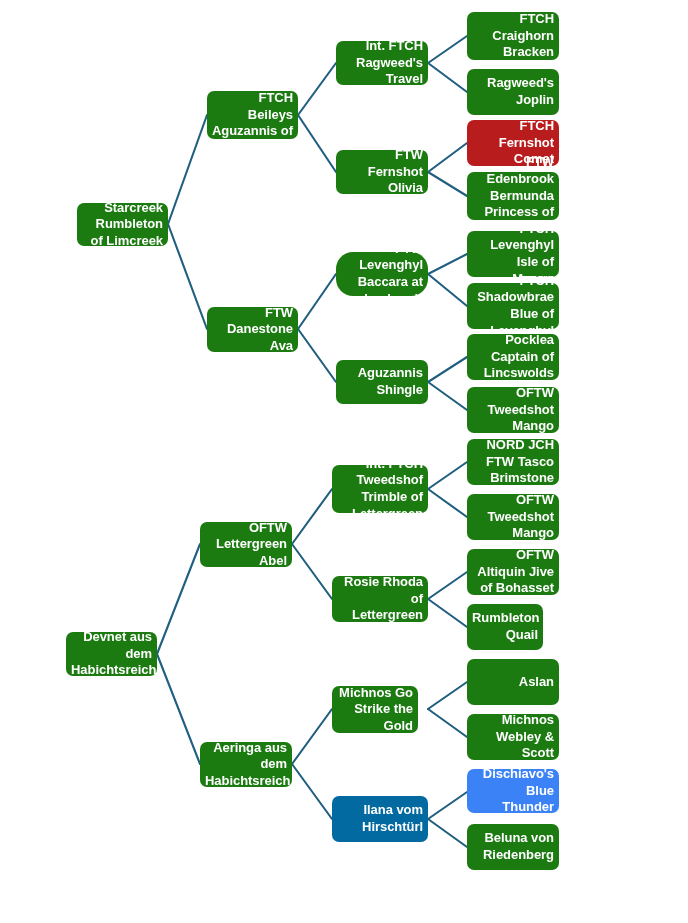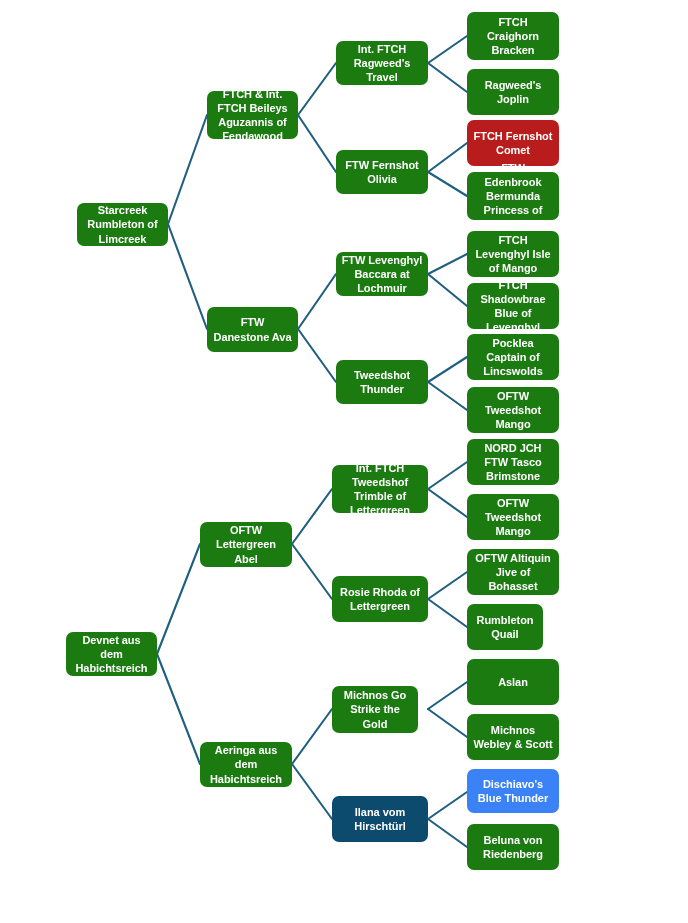--- a/index.html
+++ b/index.html
@@ -33,22 +33,22 @@
   }
   .node {
     position: absolute;
     box-sizing: border-box;
     background: #1b7a10;
     color: #ffffff;
     border-radius: 7px;
     display: flex;
     align-items: center;
     justify-content: center;
-    text-align: center;
-    font-size: 11px;
+    text-align: right;
+    font-size: 13px;
     font-weight: bold;
     line-height: 1.28;
     padding: 2px 5px;
     letter-spacing: -0.05px;
   }
   .node span {
     display: block;
     width: 100%;
   }
 </style>
@@ -95,25 +95,25 @@
       </div>
       <div class="node" style="left: 207px; top: 307px; width: 91px; height: 45px; background: rgb(27, 122, 16); color: rgb(255, 255, 255);">
         <span>FTW Danestone Ava</span>
       </div>
       <div class="node" style="left: 336px; top: 41px; width: 92px; height: 44px; background: rgb(27, 122, 16); color: rgb(255, 255, 255);">
         <span>Int. FTCH Ragweed's Travel</span>
       </div>
       <div class="node" style="left: 336px; top: 150px; width: 92px; height: 44px; background: rgb(27, 122, 16); color: rgb(255, 255, 255);">
         <span>FTW Fernshot Olivia</span>
       </div>
-      <div class="node" style="left: 336px; top: 252px; width: 92px; height: 44px; background: rgb(27, 122, 16); color: rgb(255, 255, 255);">
+      <div class="node" style="left: 336px; top: 252px; width: 92px; height: 44px; background: rgb(27, 122, 16); color: rgb(255, 255, 255); border-radius: 17px;">
         <span>FTW Levenghyl Baccara at Lochmuir</span>
       </div>
       <div class="node" style="left: 336px; top: 360px; width: 92px; height: 44px; background: rgb(27, 122, 16); color: rgb(255, 255, 255);">
-        <span>Tweedshot Thunder</span>
+        <span>Aguzannis Shingle</span>
       </div>
       <div class="node" style="left: 467px; top: 12px; width: 92px; height: 48px; background: rgb(27, 122, 16); color: rgb(255, 255, 255);">
         <span>FTCH Craighorn Bracken</span>
       </div>
       <div class="node" style="left: 467px; top: 69px; width: 92px; height: 46px; background: rgb(27, 122, 16); color: rgb(255, 255, 255);">
         <span>Ragweed's Joplin</span>
       </div>
       <div class="node" style="left: 467px; top: 120px; width: 92px; height: 46px; background: #b91c1c; color: rgb(255, 255, 255);">
         <span>FTCH Fernshot Comet</span>
       </div>
@@ -143,21 +143,21 @@
       </div>
       <div class="node" style="left: 332px; top: 465px; width: 96px; height: 48px; background: rgb(27, 122, 16); color: rgb(255, 255, 255);">
         <span>Int. FTCH Tweedshof Trimble of Lettergreen</span>
       </div>
       <div class="node" style="left: 332px; top: 576px; width: 96px; height: 46px; background: rgb(27, 122, 16); color: rgb(255, 255, 255);">
         <span>Rosie Rhoda of Lettergreen</span>
       </div>
       <div class="node" style="left: 332px; top: 686px; width: 86px; height: 47px; background: rgb(27, 122, 16); color: rgb(255, 255, 255);">
         <span>Michnos Go Strike the Gold</span>
       </div>
-      <div class="node" style="left: 332px; top: 796px; width: 96px; height: 46px; background: #0c4a6e; color: rgb(255, 255, 255);">
+      <div class="node" style="left: 332px; top: 796px; width: 96px; height: 46px; background: #0369a1; color: rgb(255, 255, 255);">
         <span>Ilana vom Hirschtürl</span>
       </div>
       <div class="node" style="left: 467px; top: 439px; width: 92px; height: 46px; background: rgb(27, 122, 16); color: rgb(255, 255, 255);">
         <span>NORD JCH FTW Tasco Brimstone</span>
       </div>
       <div class="node" style="left: 467px; top: 494px; width: 92px; height: 46px; background: rgb(27, 122, 16); color: rgb(255, 255, 255);">
         <span>OFTW Tweedshot Mango</span>
       </div>
       <div class="node" style="left: 467px; top: 549px; width: 92px; height: 46px; background: rgb(27, 122, 16); color: rgb(255, 255, 255);">
         <span>OFTW Altiquin Jive of Bohasset</span>

